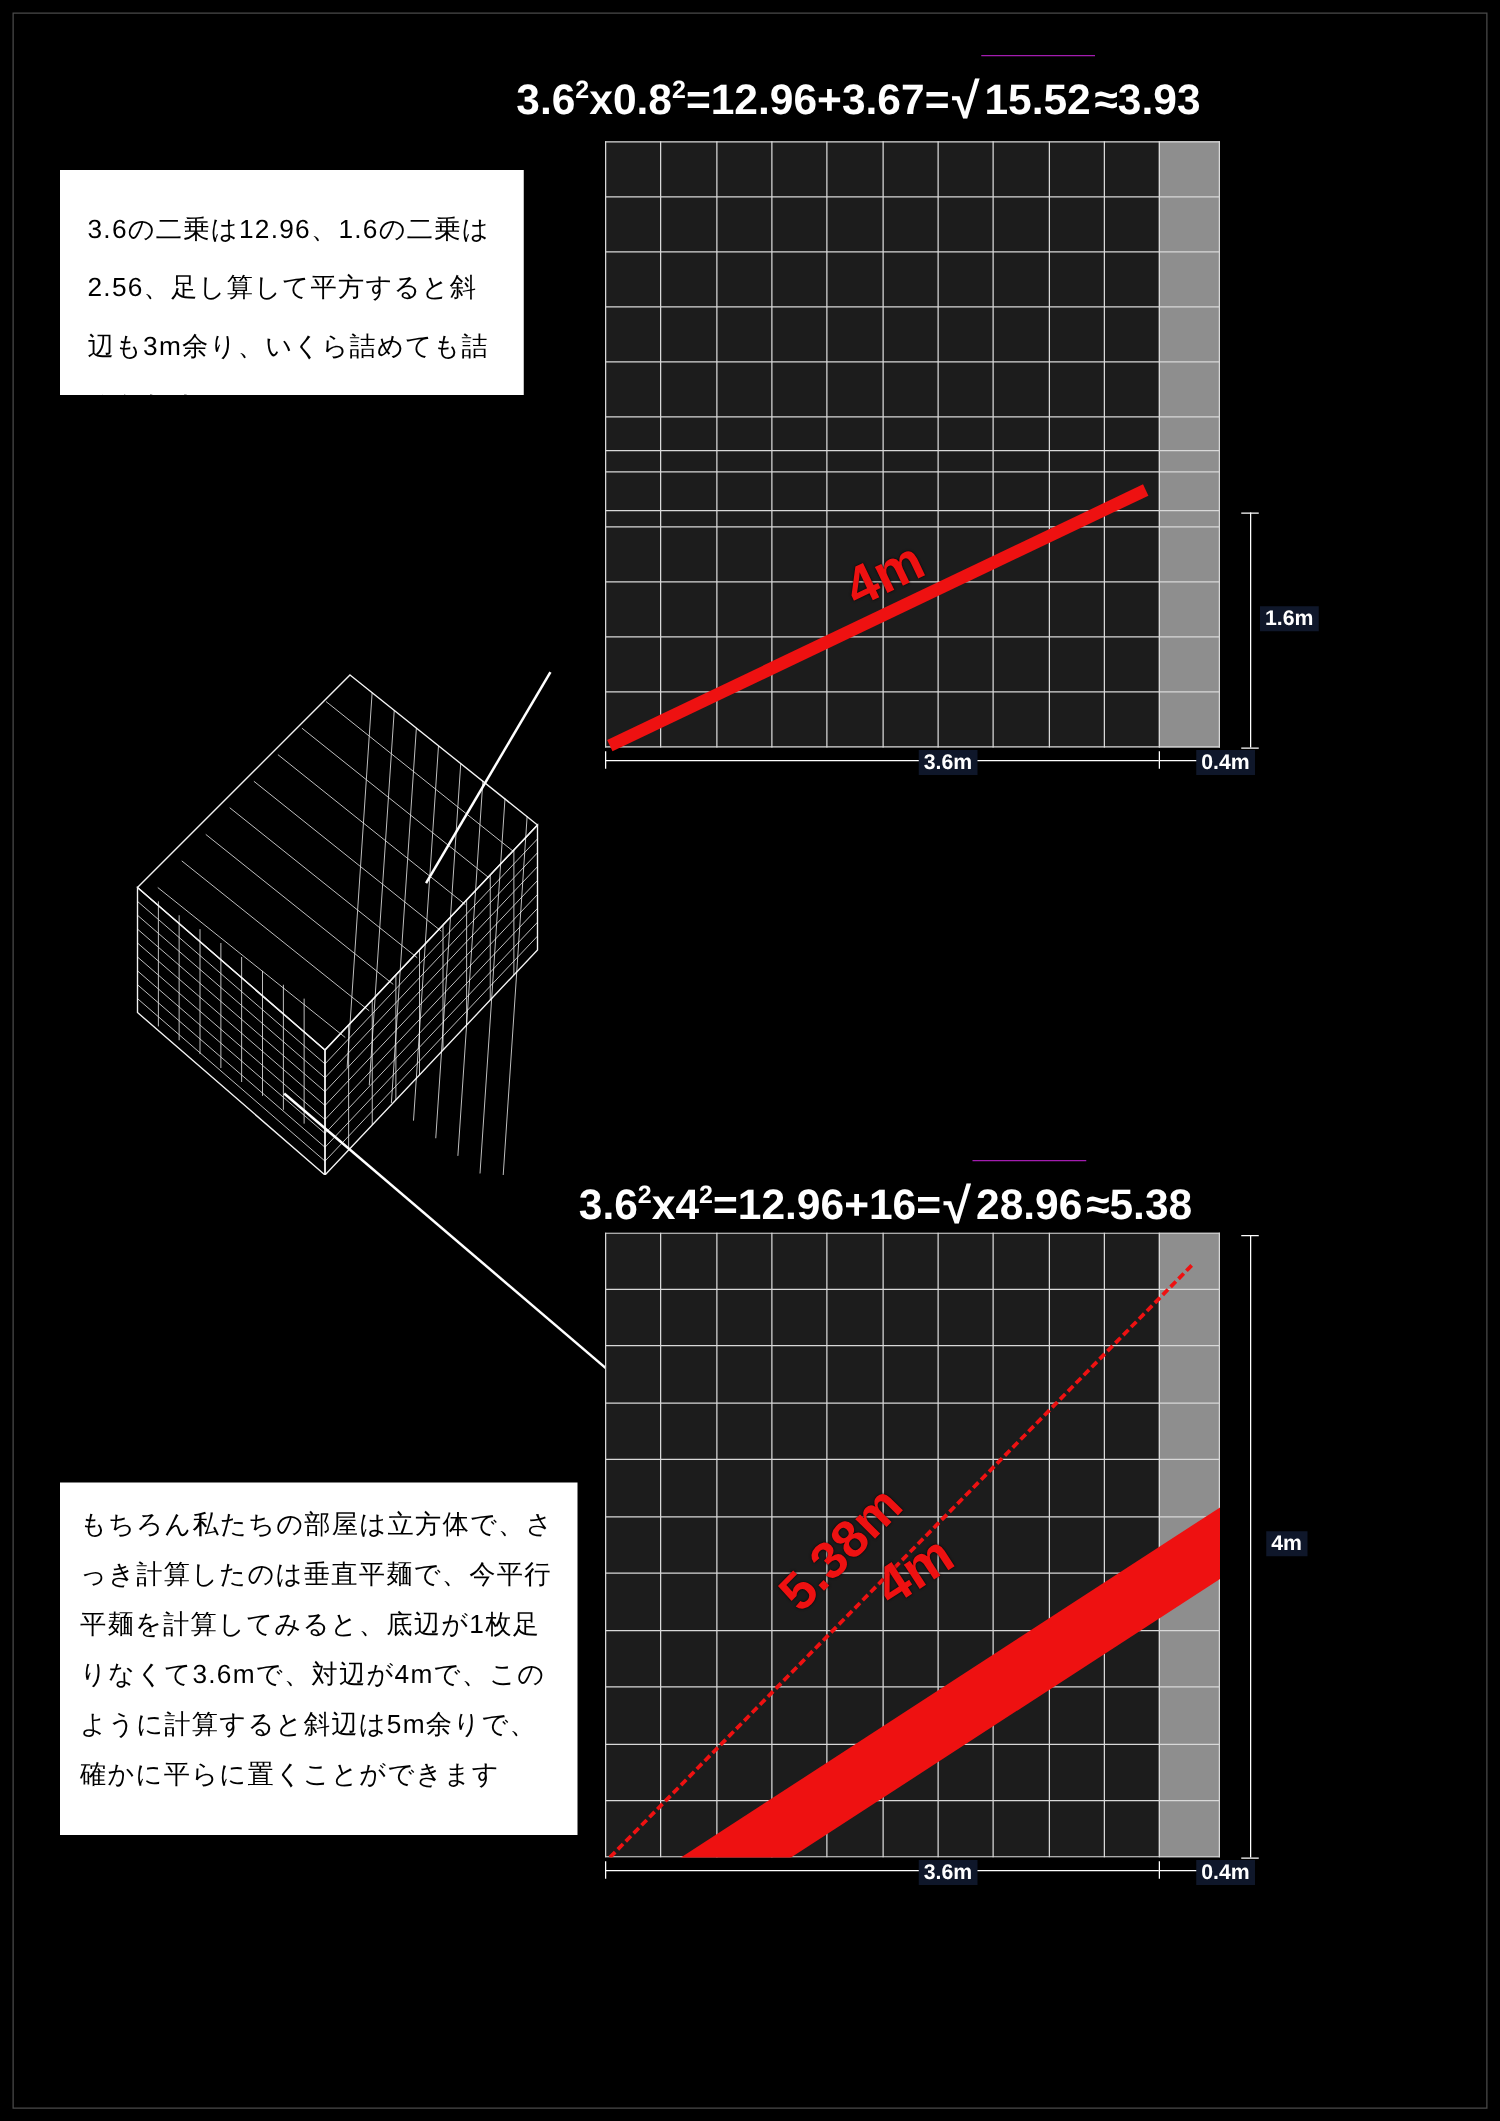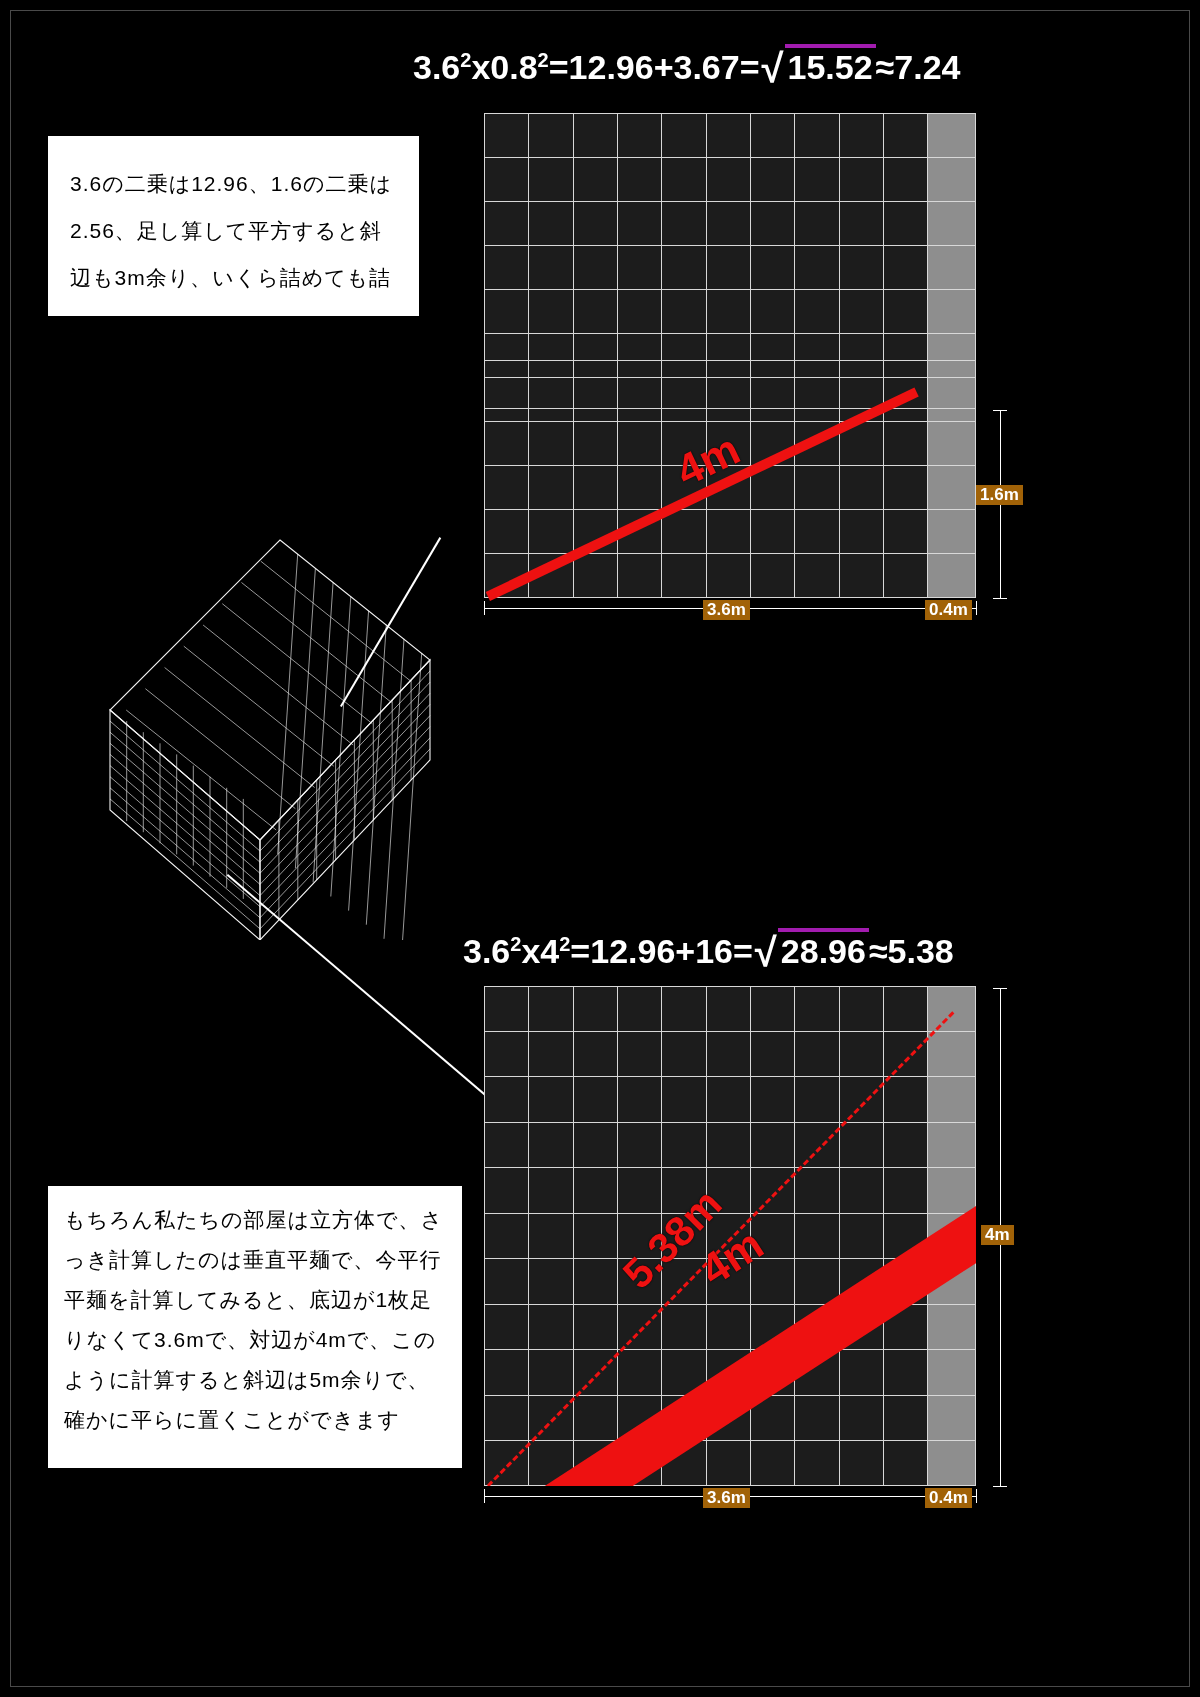--- a/index.html
+++ b/index.html
@@ -46,22 +46,22 @@
     vertical-align: super;
     font-weight: bold;
   }
   .sqrt {
     display: inline-block;
     position: relative;
     padding-left: 2px;
   }
   .sqrt .radicand {
     display: inline-block;
-    border-top: 4px solid #a21caf;
-    padding: 0 3px;
+    border-top: 1px solid #a21caf;
+    padding: 16px 3px;
     margin-left: 1px;
   }
   .radsym {
     display: inline-block;
     font-size: 40px;
     line-height: 34px;
     vertical-align: -3px;
   }
 
   
@@ -168,44 +168,45 @@
     position: absolute;
     height: 1px;
     width: 14px;
     background: #ffffff;
   }
   .dimlabel {
     position: absolute;
     color: #ffffff;
     font-weight: bold;
     font-size: 17px;
-    background: #a16207;
+    background: #0f172a;
     padding: 0 4px;
     white-space: nowrap;
     font-family: "Liberation Sans", sans-serif;
+    margin-left: 32px;
   }
 
   
   #cube-wrap {
     position: absolute;
     left: 30px;
     top: 510px;
     width: 420px;
     height: 430px;
   }
 </style>
 </head>
 <body>
 
 <div id="stage">
 
   <div class="frame-border"></div>
 
   <div class="formula" id="formula-top" style="left:413px; top:44px;">
-    <span>3.6</span><sup>2</sup><span>x</span><span>0.8</span><sup>2</sup><span>=</span><span>12.96</span><span>+</span><span>3.67</span><span>=</span><span class="sqrt"><span class="radsym">√</span><span class="radicand">15.52</span></span><span>≈</span><span>7.24</span>
+    <span>3.6</span><sup>2</sup><span>x</span><span>0.8</span><sup>2</sup><span>=</span><span>12.96</span><span>+</span><span>3.67</span><span>=</span><span class="sqrt"><span class="radsym">√</span><span class="radicand">15.52</span></span><span>≈</span><span>3.93</span>
   </div>
 
   <div class="callout" id="callout-top">3.6の二乗は12.96、1.6の二乗は2.56、足し算して平方すると斜辺も3m余り、いくら詰めても詰められません</div>
 
   <div class="leader" style="left:340px; top:706px; width:196px; transform:rotate(-59.5deg);"></div>
 
   <div class="panel" id="panel-top" style="left:484px; top:113px; width:492px; height:485px;">
     <div class="gridlines">
 
       <div class="tailcol" style="left:443px; width:49px; height:485px;"></div>

